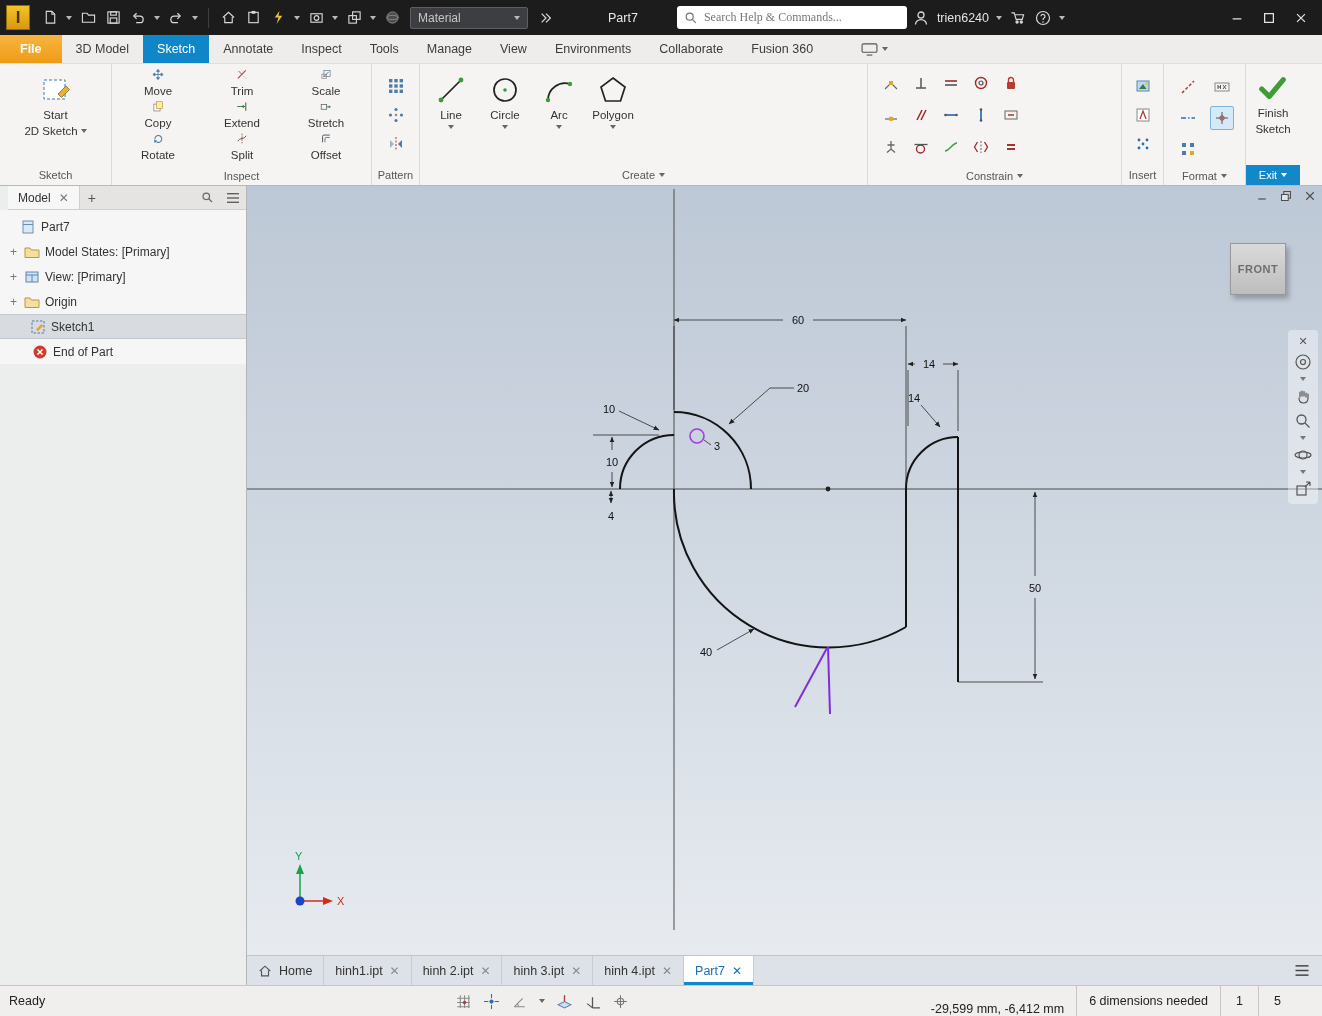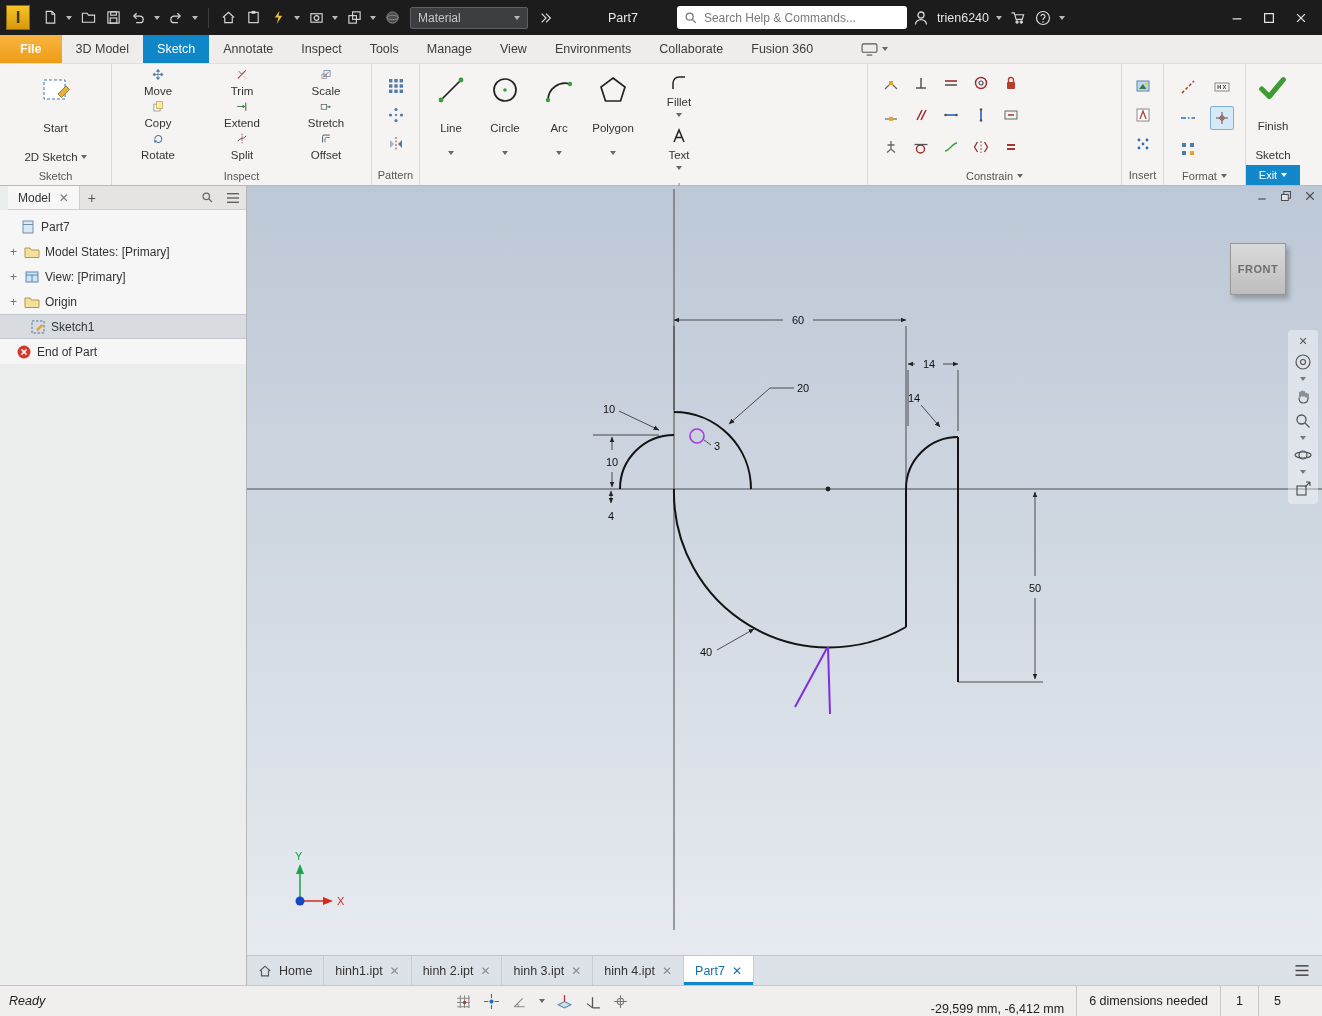--- a/index.html
+++ b/index.html
@@ -9,41 +9,41 @@
 
 
 .titlebar{position:absolute;left:0;top:0;width:1322px;height:35px;background:#1c1c1c;display:flex;align-items:center;padding:0 6px;gap:3px;}
 .tb-logo{width:24px;height:25px;background:linear-gradient(#f6c427,#d79710);color:#4a3400;font-weight:bold;font-size:17px;display:flex;align-items:center;justify-content:center;border:1px solid #8a6c08;margin-right:6px;}
 .tbtn{height:26px;min-width:22px;padding:0 3px;display:flex;align-items:center;justify-content:center;color:#d9d9d9;border-radius:2px;}
 .tcaret{width:0;height:0;border-left:3.5px solid transparent;border-right:3.5px solid transparent;border-top:4px solid #b9b9b9;margin:0 2px;}
 .tsep{width:1px;height:20px;background:#3f3f3f;margin:0 5px;}
 .tb-material{height:22px;width:118px;background:#3c3e41;border:1px solid #5d5f62;border-radius:2px;color:#c6c6c6;display:flex;align-items:center;justify-content:space-between;padding:0 7px;margin:0 4px;font-size:12px;}
 .tb-doctitle{color:#e9e9e9;font-size:12.5px;margin-left:48px;}
 .tb-search{height:23px;width:230px;background:#fff;border-radius:3px;display:flex;align-items:center;gap:6px;padding:0 7px;margin-left:36px;}
-.tb-search input{border:none;outline:none;flex:1;font-family:Liberation Sans, sans-serif;font-size:12px;color:#333;background:transparent;}
+.tb-search input{border:none;outline:none;flex:1;font-family:Liberation Serif, serif;font-size:12px;color:#333;background:transparent;}
 .tb-search input::placeholder{color:#787878;}
 .tb-user{color:#e3e3e3;font-size:12.5px;margin:0 2px;}
 .tb-win{margin-left:auto;display:flex;gap:10px;padding-right:4px;}
 
 
 .ribtabs{position:absolute;left:0;top:35px;width:1322px;height:29px;background:#efedeb;display:flex;align-items:stretch;border-bottom:1px solid #e2dfdb;}
 .rtab{display:flex;align-items:center;padding:0 14px;font-size:12.5px;color:#3c3c3c;}
 .rtab.file{background:linear-gradient(#f8b441,#ee9c15);color:#fff;font-weight:bold;padding:0 20px;}
 .rtab.active{background:#0f86c8;color:#fff;}
 .rtab-icon{display:flex;align-items:center;gap:4px;padding:0 10px;margin-left:24px;}
 
 
 .ribbon{position:absolute;left:0;top:64px;width:1322px;height:122px;background:#f5f4f2;border-bottom:1px solid #bcb9b4;display:flex;}
 .rgroup{height:100%;border-right:1px solid #ddd9d3;display:flex;flex-direction:column;flex:0 0 auto;}
 .rbody{flex:1;display:flex;align-items:stretch;padding:3px 4px;}
 .rlabel{height:20px;display:flex;align-items:center;justify-content:center;gap:4px;color:#555;font-size:11px;}
 .rlabel.exit{background:#1287c9;color:#fff;}
 .dcaret{width:0;height:0;border-left:3.5px solid transparent;border-right:3.5px solid transparent;border-top:4px solid #666;}
 .rlabel.exit .dcaret{border-top-color:#fff;}
-.bigbtn{width:54px;display:flex;flex-direction:column;align-items:center;gap:16px;padding-top:7px;font-size:11.5px;color:#333;border-radius:2px;text-align:left;line-height:1.1;}
+.bigbtn{width:54px;display:flex;flex-direction:column;align-items:center;gap:3px;padding-top:7px;font-size:11.5px;color:#333;border-radius:2px;text-align:left;line-height:1.1;}
 .mgrid{display:grid;grid-template-columns:repeat(3,84px);grid-auto-rows:32px;align-content:center;}
 .sbtn{display:flex;align-items:center;gap:5px;padding:2px 4px;font-size:11.5px;color:#333;border-radius:2px;flex-direction:column;}
 .pcol{display:flex;flex-direction:column;justify-content:center;gap:5px;align-items:center;width:100%;}
 .createcol{display:flex;flex-direction:column;justify-content:flex-start;padding-top:6px;gap:7px;width:78px;}
 .cgrid{display:grid;grid-template-columns:repeat(5,30px);grid-auto-rows:32px;place-items:center;align-content:center;margin-left:4px;}
 .cbtn{width:24px;height:24px;display:flex;align-items:center;justify-content:center;border-radius:2px;}
 .fgrid{display:grid;grid-template-columns:repeat(2,34px);grid-auto-rows:31px;place-items:center;align-content:start;padding-top:4px;margin:0 auto;}
 .cbtn.hl{background:#d5e9f7;border:1px solid #7fb2d9;}
 
 
@@ -78,21 +78,21 @@
 
 .doctabs{position:absolute;left:247px;top:955px;width:1075px;height:30px;background:#dde2e8;border-top:1px solid #c0c5cb;display:flex;align-items:stretch;}
 .dtab{display:flex;align-items:center;gap:7px;padding:0 11px;border-right:1px solid #c8cdd3;color:#333;font-size:12.5px;}
 .dtab .x{color:#8a8a8a;font-size:12px;}
 .dtab.active{background:#fff;color:#146fae;box-shadow:inset 0 -3px 0 #1287c9;}
 .dtab.active .x{color:#146fae;}
 .dmenu{margin-left:auto;display:flex;align-items:center;padding:0 12px;}
 
 
 .statusbar{position:absolute;left:0;top:985px;width:1322px;height:31px;background:#f0efed;border-top:1px solid #c9c6c1;display:flex;align-items:center;font-size:12.5px;color:#222;position:absolute;}
-.sb-ready{padding-left:9px;font-style:italic;}
+.sb-ready{padding-left:9px;}
 .sb-icons{position:absolute;left:455px;display:flex;align-items:center;gap:11px;}
 .sb-right{margin-left:auto;display:flex;align-items:flex-end;height:100%;}
 .scell{border-left:1px solid #c9c6c1;height:100%;display:flex;align-items:center;padding:0 12px;}
 .scell.num{min-width:38px;justify-content:center;}
 .sb-coords{padding:0 12px;}
 </style>
 </head>
 <body>
 
 <div class="titlebar">
@@ -431,44 +431,20 @@
       </div>
       <div class="bigbtn">
         <span>
             <svg width="32" height="32" viewBox="0 0 32 32">
               <polygon points="16,4 28,13 23.5,27 8.5,27 4,13" fill="none" stroke="#222" stroke-width="1.7"></polygon>
             </svg>
           </span>
         <span>Polygon</span>
           <span class="dcaret"></span>
       </div>
-      <div class="createcol">
-        <div class="sbtn">
-            <svg width="16" height="16" viewBox="0 0 16 16" fill="none">
-              <path d="M2 14 V8 A6 6 0 0 1 8 2 H14" stroke="#222" stroke-width="1.5"></path>
-            </svg>
-            <span>Fillet</span>
-            <span class="dcaret"></span>
-          </div>
-        <div class="sbtn">
-            <svg width="16" height="16" viewBox="0 0 16 16" fill="none">
-              <path d="M3 14 L8 2 L13 14 M5.2 9.5 H10.8" stroke="#222" stroke-width="1.5"></path>
-            </svg>
-            <span>Text</span>
-            <span class="dcaret"></span>
-          </div>
-        <div class="sbtn">
-            <svg width="16" height="16" viewBox="0 0 16 16">
-              <line x1="8" y1="2" x2="8" y2="14" stroke="#888"></line>
-              <line x1="2" y1="8" x2="14" y2="8" stroke="#888"></line>
-              <circle cx="8" cy="8" r="2" fill="#3a9c3a"></circle>
-            </svg>
-            <span>Point</span>
-          </div>
-      </div>
     </div>
     <div class="rlabel">
         <span>Create</span>
         <span class="dcaret"></span>
       </div>
   </div>
 
   <div class="rgroup" style="width:254px">
     <div class="rbody">
       <div class="cgrid">
@@ -725,21 +701,21 @@
     </div>
     <div class="trow selected" style="padding-left:30px">
       <span>
           <svg width="16" height="16" viewBox="0 0 16 16">
             <rect x="2" y="2" width="12" height="12" fill="none" stroke="#4f7ba6" stroke-dasharray="2.5 1.5"></rect>
             <path d="M6 10.5 L11.5 5 l1.8 1.8 -5.5 5.5 z" fill="#e0a52a"></path>
           </svg>
         </span>
       <span>Sketch1</span>
     </div>
-    <div class="trow" style="padding-left:16px">
+    <div class="trow" style="padding-left:32px">
       <span>
           <svg width="16" height="16" viewBox="0 0 16 16">
             <circle cx="8" cy="8" r="6.5" fill="#d23b2e"></circle>
             <path d="M5.5 5.5 L10.5 10.5 M10.5 5.5 L5.5 10.5" stroke="#fff" stroke-width="1.7"></path>
           </svg>
         </span>
       <span>End of Part</span>
     </div>
   </div>
 </div>

